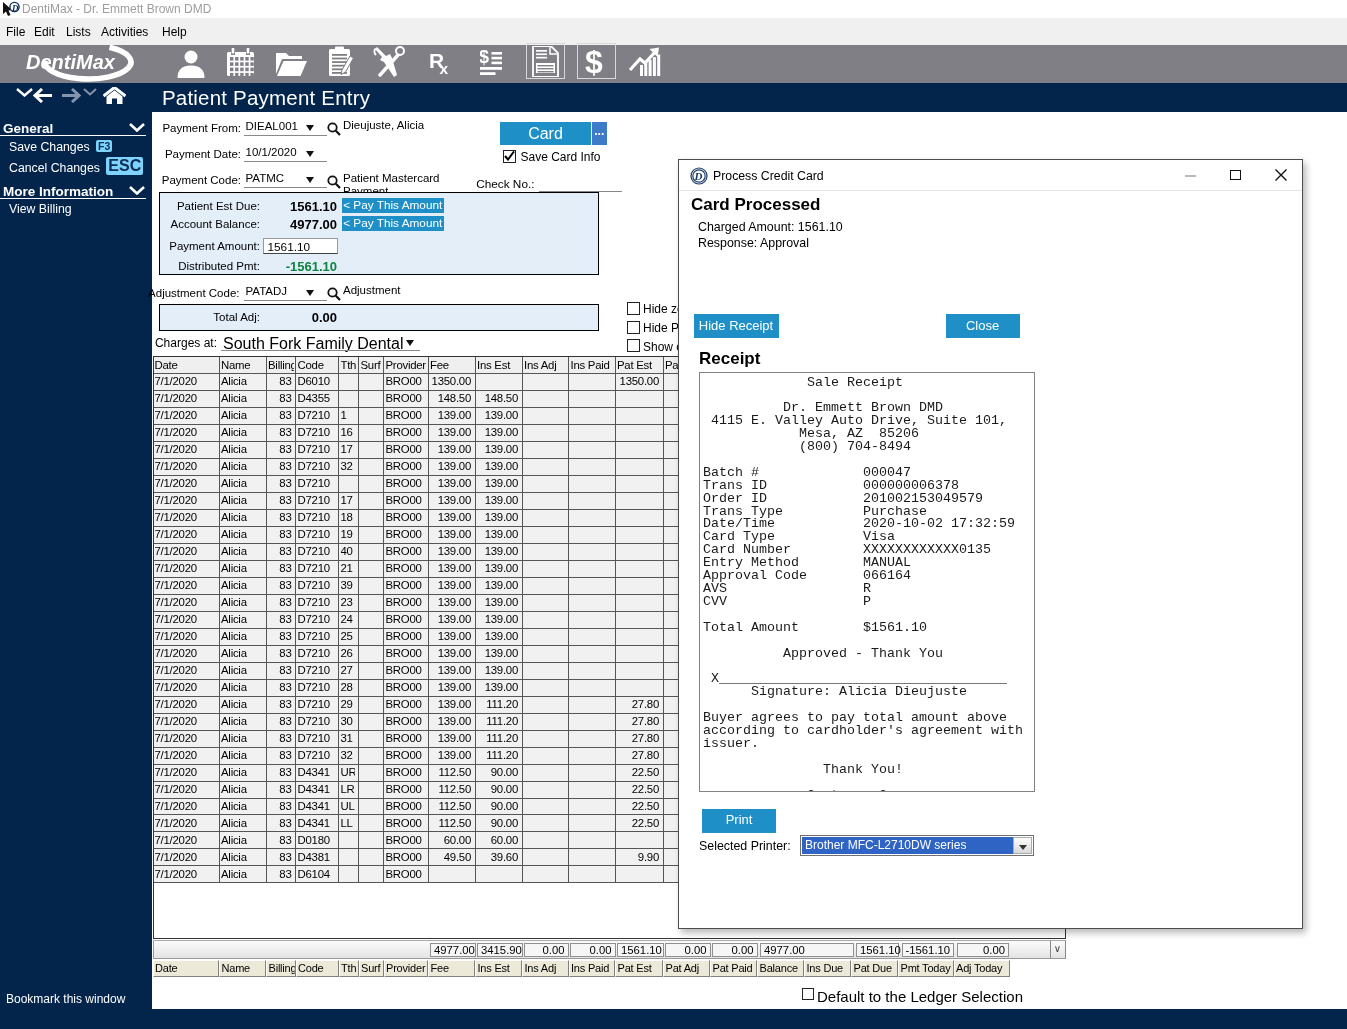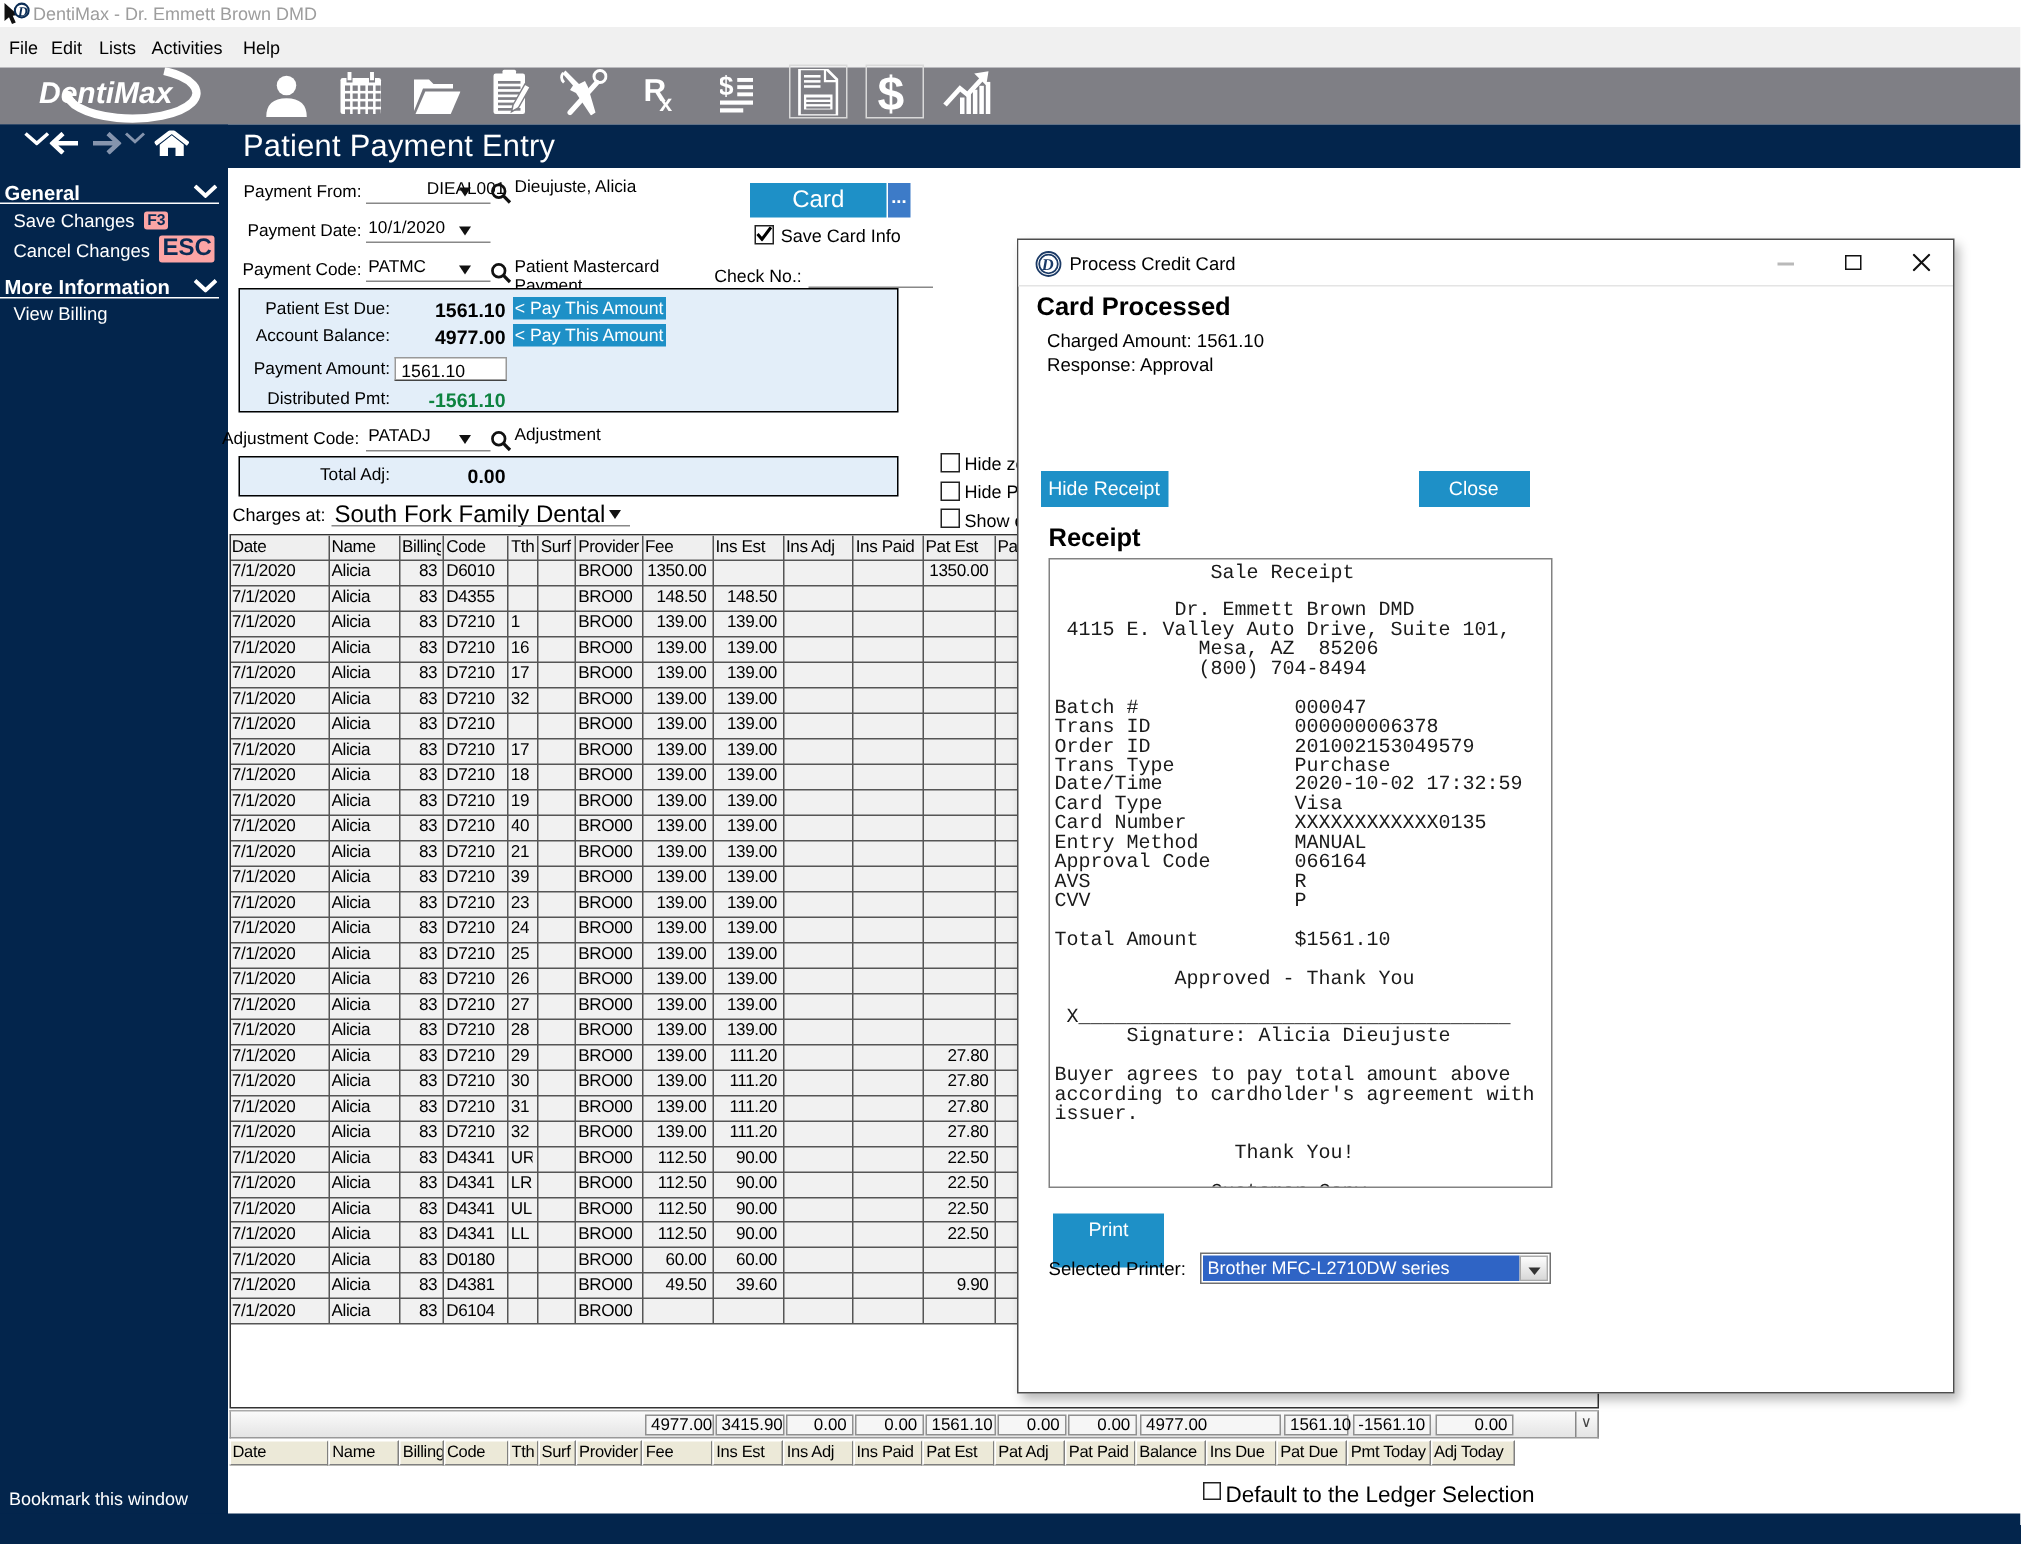--- a/index.html
+++ b/index.html
@@ -15,21 +15,21 @@
 #toolbar{left:0;top:45px;width:1347px;height:37.5px;background:#7F7F85}
 .tbox{position:absolute;height:35.5px;width:38.5px;border:1px solid #d9d9d9}
 
 #band{left:0;top:82.5px;width:1347px;height:29px;background:#03254C}
 #bandtitle{left:162px;top:3px;font-size:20.5px;color:#fff;letter-spacing:0.2px}
 
 #sidebar{left:0;top:82.5px;width:152px;height:946.5px;background:#03254C;color:#fff}
 .sb-h{position:absolute;left:3px;font-size:13.5px;font-weight:bold;color:#fff}
 .sb-i{position:absolute;left:9px;font-size:12.3px;color:#fff;white-space:nowrap}
 .sb-line{position:absolute;left:0;width:146px;height:1px;background:#fff}
-.badge{display:inline-block;background:#fca5a5;color:#0A2C55;font-size:10.5px;font-weight:bold;border-radius:2px;padding:0 2px;margin-left:3px;position:relative;top:-1px}
+.badge{display:inline-block;background:#7dd3fc;color:#0A2C55;font-size:10.5px;font-weight:bold;border-radius:2px;padding:0 2px;margin-left:3px;position:relative;top:-1px}
 
 #content{left:152px;top:111.5px;width:1195px;height:897px;background:#fff}
 .lbl{position:absolute;font-size:11.5px;color:#000;white-space:nowrap}
 .lblr{position:absolute;font-size:11.5px;color:#000;white-space:nowrap;width:160px;text-align:right}
 .uline{position:absolute;height:1px;background:#888}
 .dd{position:absolute;width:0;height:0;border-left:4.5px solid transparent;border-right:4.5px solid transparent;border-top:6px solid #111}
 .bluebtn{position:absolute;background:#1E90C7;color:#fff;text-align:center;font-size:12.3px}
 .panel{position:absolute;left:158.5px;width:440px;background:#E3EEF9;border:1.5px solid #000}
 .bval{position:absolute;font-weight:bold;font-size:13px;color:#000}
 .cb{position:absolute;width:13px;height:13px;background:#fff;border:1.5px solid #222}
@@ -197,21 +197,21 @@
   </svg>
 <svg class="ab" style="left:83px;top:88px" width="14" height="8" viewBox="0 0 14 8">
     <path d="M1 1 L7 6.5 L13 1" fill="none" stroke="#8594ad" stroke-width="2"></path>
   </svg>
 <svg class="ab" style="left:103px;top:87px" width="23" height="17" viewBox="0 0 23 17">
     <path d="M0.5 9 L11.5 0.5 L22.5 9" fill="none" stroke="#fff" stroke-width="3"></path>
     <path d="M3.5 9.5 L3.5 17 L9 17 L9 11.5 L14 11.5 L14 17 L19.5 17 L19.5 9.5 L11.5 3.2 Z" fill="#fff"></path>
   </svg>
 <div id="content" class="ab"></div>
 <div class="lblr" style="left:81px;top:121.5px;">Payment From:</div>
-<div class="lbl" style="left:245.5px;top:119.5px;margin-left:39px;">DIEAL001</div>
+<div class="lbl" style="left:245.5px;top:119.5px;">DIEAL001</div>
 <div class="uline" style="left:244px;top:134.5px;width:83px"></div>
 <div class="dd" style="left:306px;top:124.5px"></div>
 <svg class="ab" style="left:327px;top:122px" width="14" height="14" viewBox="0 0 14 14">
     <circle cx="5.5" cy="5.5" r="4.2" fill="none" stroke="#111" stroke-width="1.8"></circle>
     <path d="M8.8 8.8 L13 13" stroke="#111" stroke-width="2.2"></path>
   </svg>
 <div class="lbl" style="left:343px;top:119px;">Dieujuste, Alicia</div>
 <div class="lblr" style="left:81px;top:147.5px;">Payment Date:</div>
 <div class="lbl" style="left:245.5px;top:145.5px;">10/1/2020</div>
 <div class="uline" style="left:244px;top:160.5px;width:83px"></div>
@@ -669,18 +669,18 @@
       Signature: Alicia Dieujuste
 
 Buyer agrees to pay total amount above
 according to cardholder's agreement with
 issuer.
 
                Thank You!
 
              Customer Copy</pre>
     </div>
-  <div class="bluebtn" style="left:23px;top:649px;width:74px;height:36px;line-height:22px;font-size:13px">Print</div>
+  <div class="bluebtn" style="left:23px;top:649px;width:74px;height:24px;line-height:22px;font-size:13px">Print</div>
   <div class="info" style="left:20px;top:679px;font-size:12.4px">Selected Printer:</div>
   <div id="combo">
     <div id="combosel">Brother MFC-L2710DW series</div>
     <div id="comboarrow"></div>
   </div>
 </div>
 </body></html>

